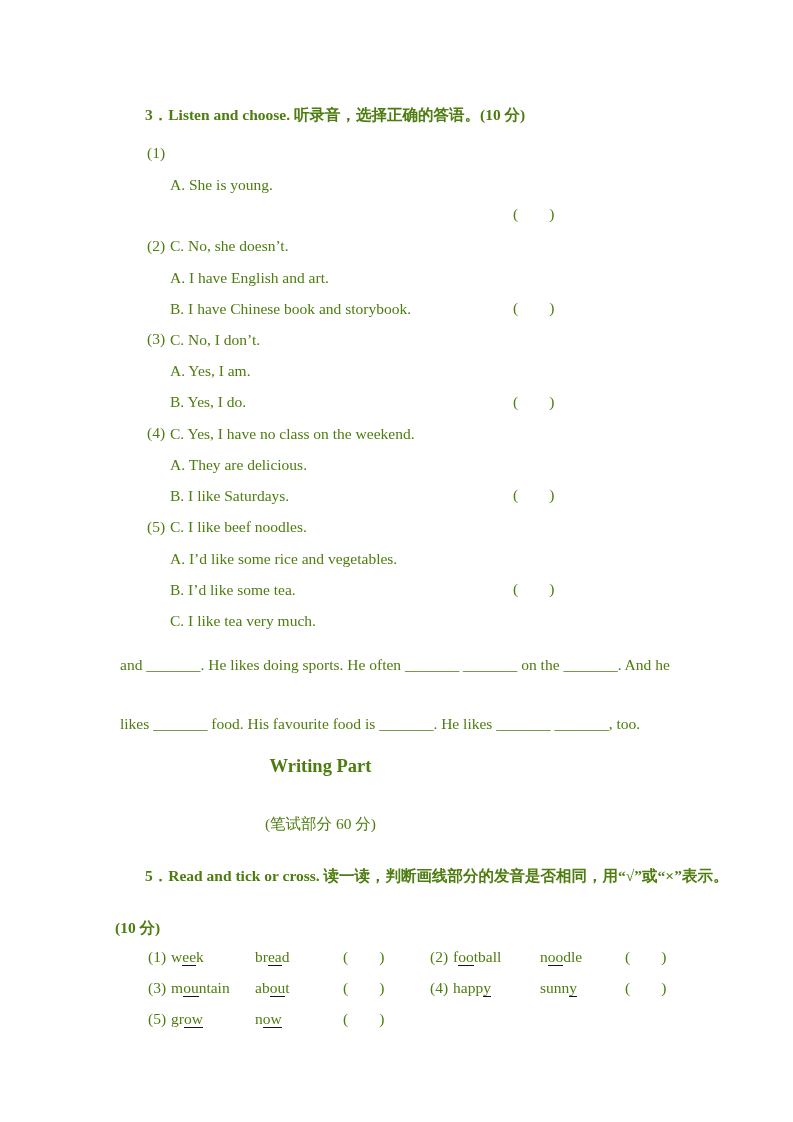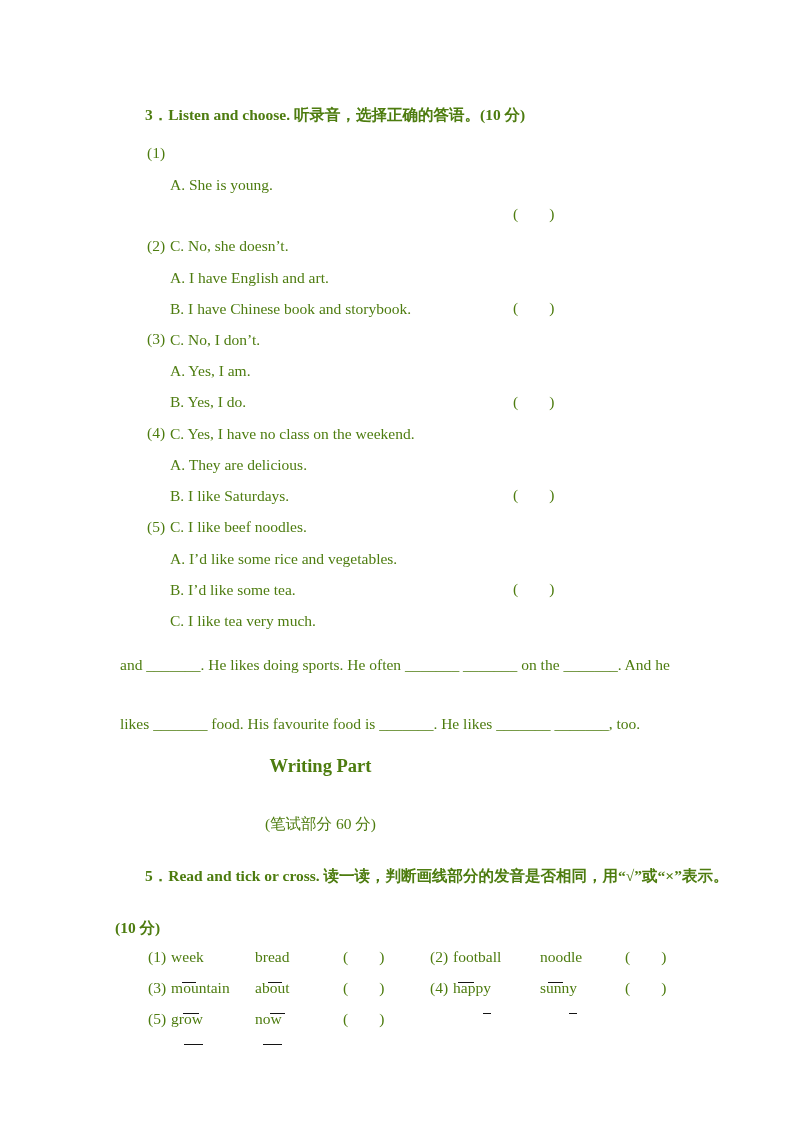--- a/index.html
+++ b/index.html
@@ -24,21 +24,21 @@
   .wp-title{font-weight:bold;font-size:18.5px;}
   .pair-grid{
     position:absolute;left:148px;top:941px;
     display:grid;
     grid-template-columns:107px 88px 87px 110px 85px 60px;
     grid-auto-rows:31.2px;
     align-items:center;
   }
   .cell{white-space:nowrap;}
   .pnum{margin-right:5px;}
-  .u{border-bottom:1.3px solid #141414;padding-bottom:17px;}
+  .u{border-bottom:1.3px solid #141414;padding-bottom:0;}
 </style>
 </head>
 <body>
 
 <div class="page">
 
   <div class="abs hd" style="left:145px;top:105px">3．Listen and choose. 听录音，选择正确的答语。(10 分)</div>
 
   <div class="opt-row" style="top:144px">
     <span class="qnum">(1)</span>

